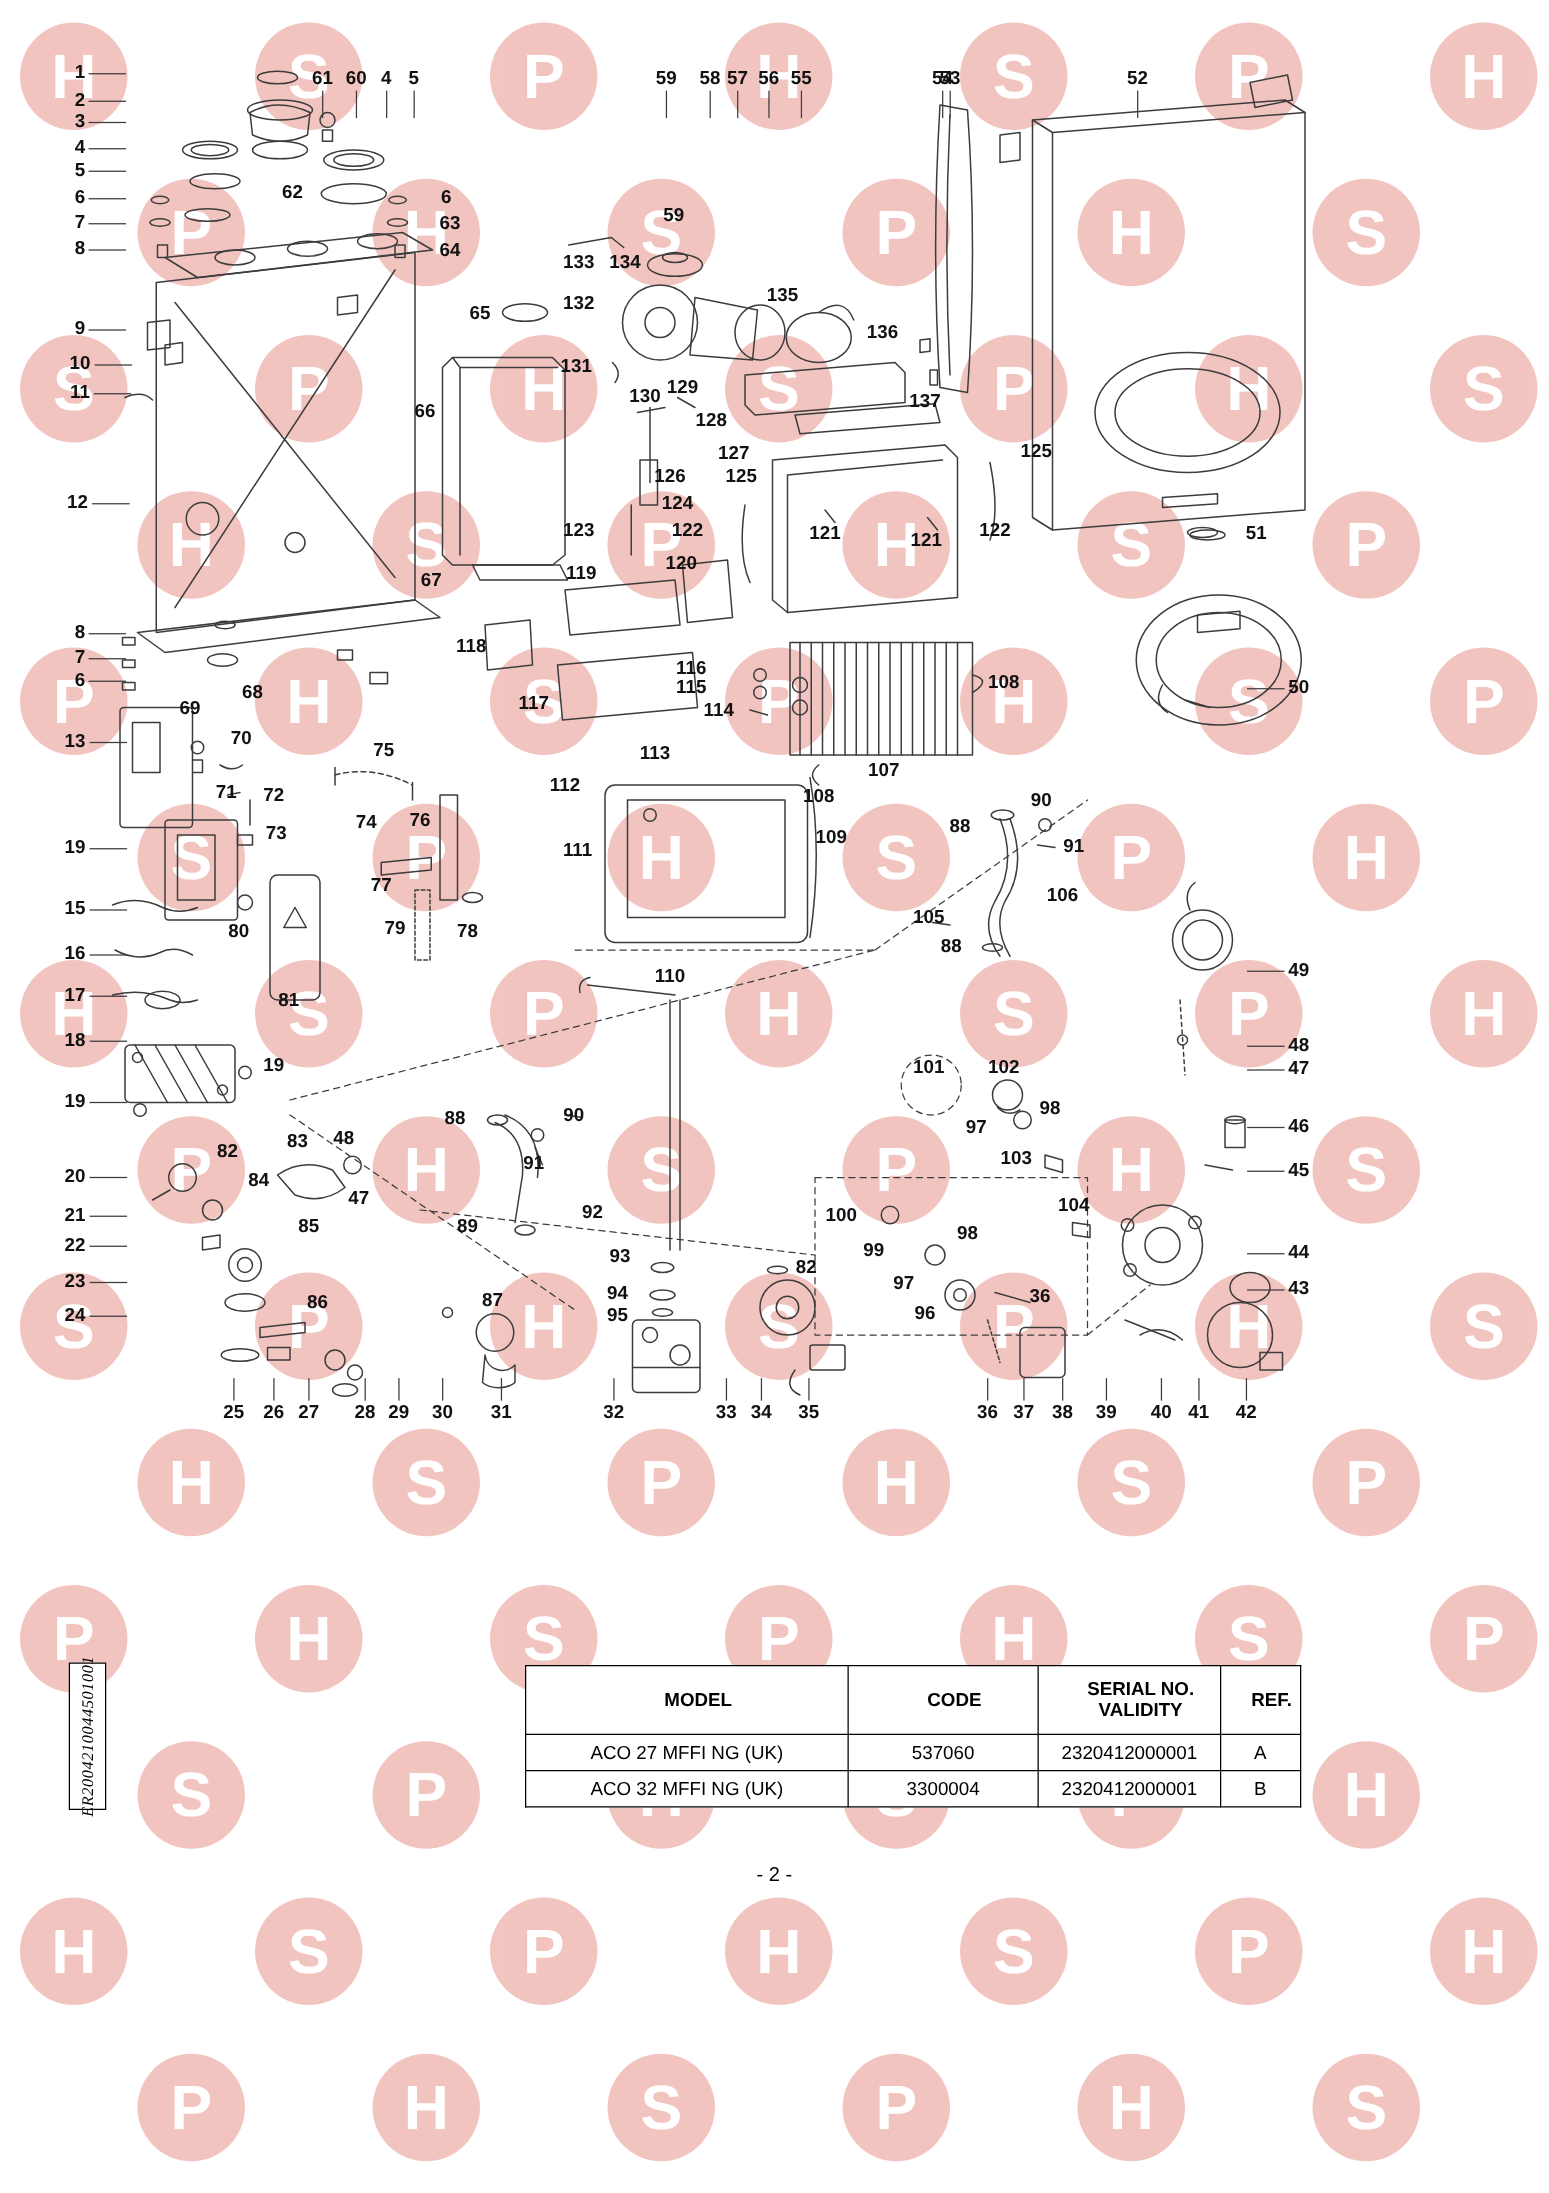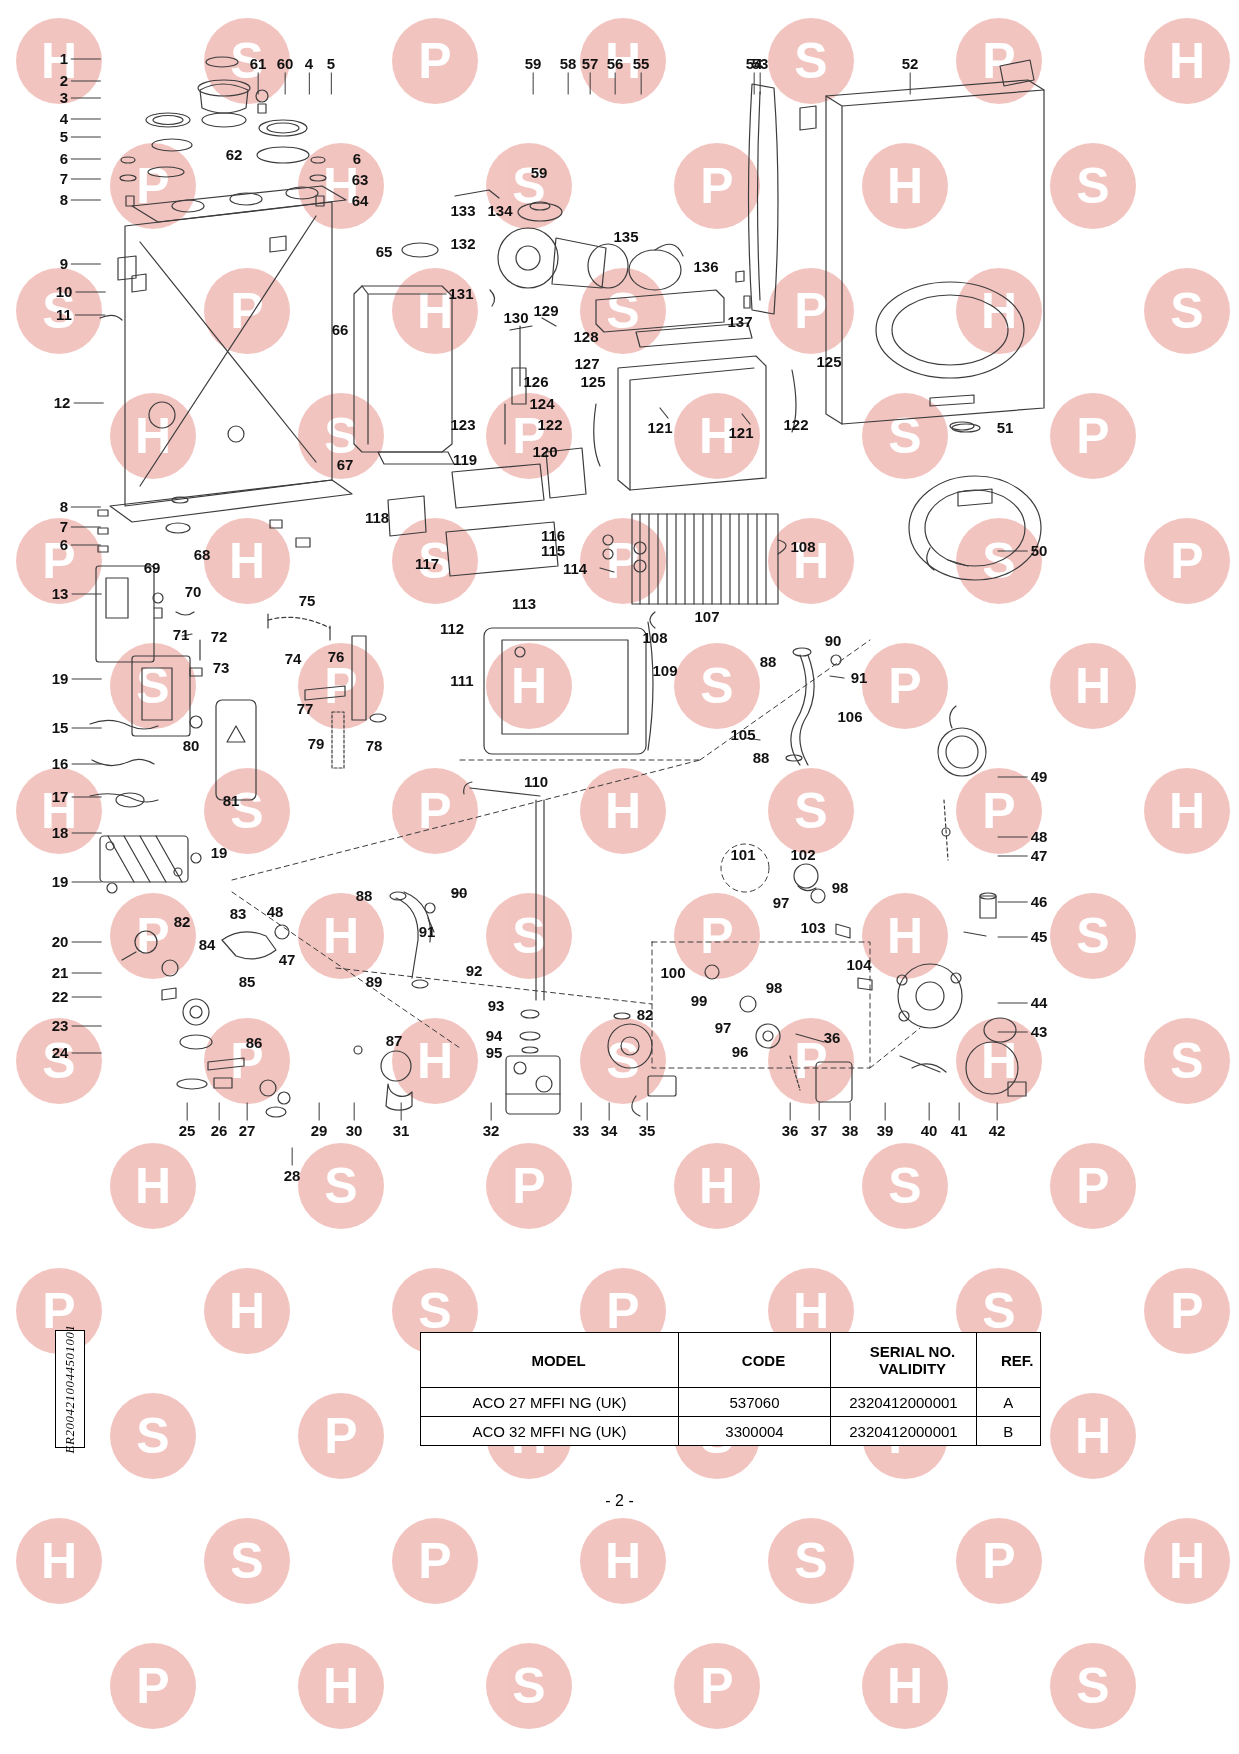--- a/index.html
+++ b/index.html
@@ -498,21 +498,21 @@
       <span class="callout lead-down" style="left: 641px; top: 63px;">55</span>
       <span class="callout" style="left: 539px; top: 172px;">59</span>
       <span class="callout" style="left: 463px; top: 210px;">133</span>
       <span class="callout" style="left: 500px; top: 210px;">134</span>
       <span class="callout" style="left: 463px; top: 243px;">132</span>
       <span class="callout" style="left: 461px; top: 293px;">131</span>
       <span class="callout" style="left: 626px; top: 236px;">135</span>
       <span class="callout" style="left: 706px; top: 266px;">136</span>
       <span class="callout" style="left: 516px; top: 317px;">130</span>
       <span class="callout" style="left: 546px; top: 310px;">129</span>
-      <span class="callout" style="left: 586px; top: 336px; text-align: right;">128</span>
+      <span class="callout" style="left: 569px; top: 336px; text-align: right;">128</span>
       <span class="callout" style="left: 740px; top: 321px;">137</span>
       <span class="callout" style="left: 587px; top: 363px;">127</span>
       <span class="callout" style="left: 536px; top: 381px;">126</span>
       <span class="callout" style="left: 593px; top: 381px;">125</span>
       <span class="callout" style="left: 542px; top: 403px;">124</span>
       <span class="callout" style="left: 463px; top: 424px;">123</span>
       <span class="callout" style="left: 550px; top: 424px;">122</span>
       <span class="callout" style="left: 660px; top: 427px;">121</span>
       <span class="callout" style="left: 741px; top: 432px;">121</span>
       <span class="callout" style="left: 796px; top: 424px;">122</span>
@@ -590,21 +590,21 @@
       <span class="callout" style="left: 673px; top: 972px;">100</span>
       <span class="callout" style="left: 699px; top: 1000px;">99</span>
       <span class="callout" style="left: 723px; top: 1027px;">97</span>
       <span class="callout" style="left: 774px; top: 987px;">98</span>
       <span class="callout" style="left: 740px; top: 1051px;">96</span>
       <span class="callout" style="left: 645px; top: 1014px;">82</span>
       <span class="callout" style="left: 832px; top: 1037px;">36</span>
       <span class="callout lead-up" style="left: 187px; top: 1130px;">25</span>
       <span class="callout lead-up" style="left: 219px; top: 1130px;">26</span>
       <span class="callout lead-up" style="left: 247px; top: 1130px;">27</span>
-      <span class="callout lead-up" style="left: 292px; top: 1175px; text-align: right;">28</span>
+      <span class="callout lead-up" style="left: 292px; top: 1130px; text-align: right;">28</span>
       <span class="callout lead-up" style="left: 319px; top: 1130px;">29</span>
       <span class="callout lead-up" style="left: 354px; top: 1130px;">30</span>
       <span class="callout lead-up" style="left: 401px; top: 1130px;">31</span>
       <span class="callout lead-up" style="left: 491px; top: 1130px;">32</span>
       <span class="callout lead-up" style="left: 581px; top: 1130px;">33</span>
       <span class="callout lead-up" style="left: 609px; top: 1130px;">34</span>
       <span class="callout lead-up" style="left: 647px; top: 1130px;">35</span>
       <span class="callout lead-up" style="left: 790px; top: 1130px;">36</span>
       <span class="callout lead-up" style="left: 819px; top: 1130px;">37</span>
       <span class="callout lead-up" style="left: 850px; top: 1130px;">38</span>

